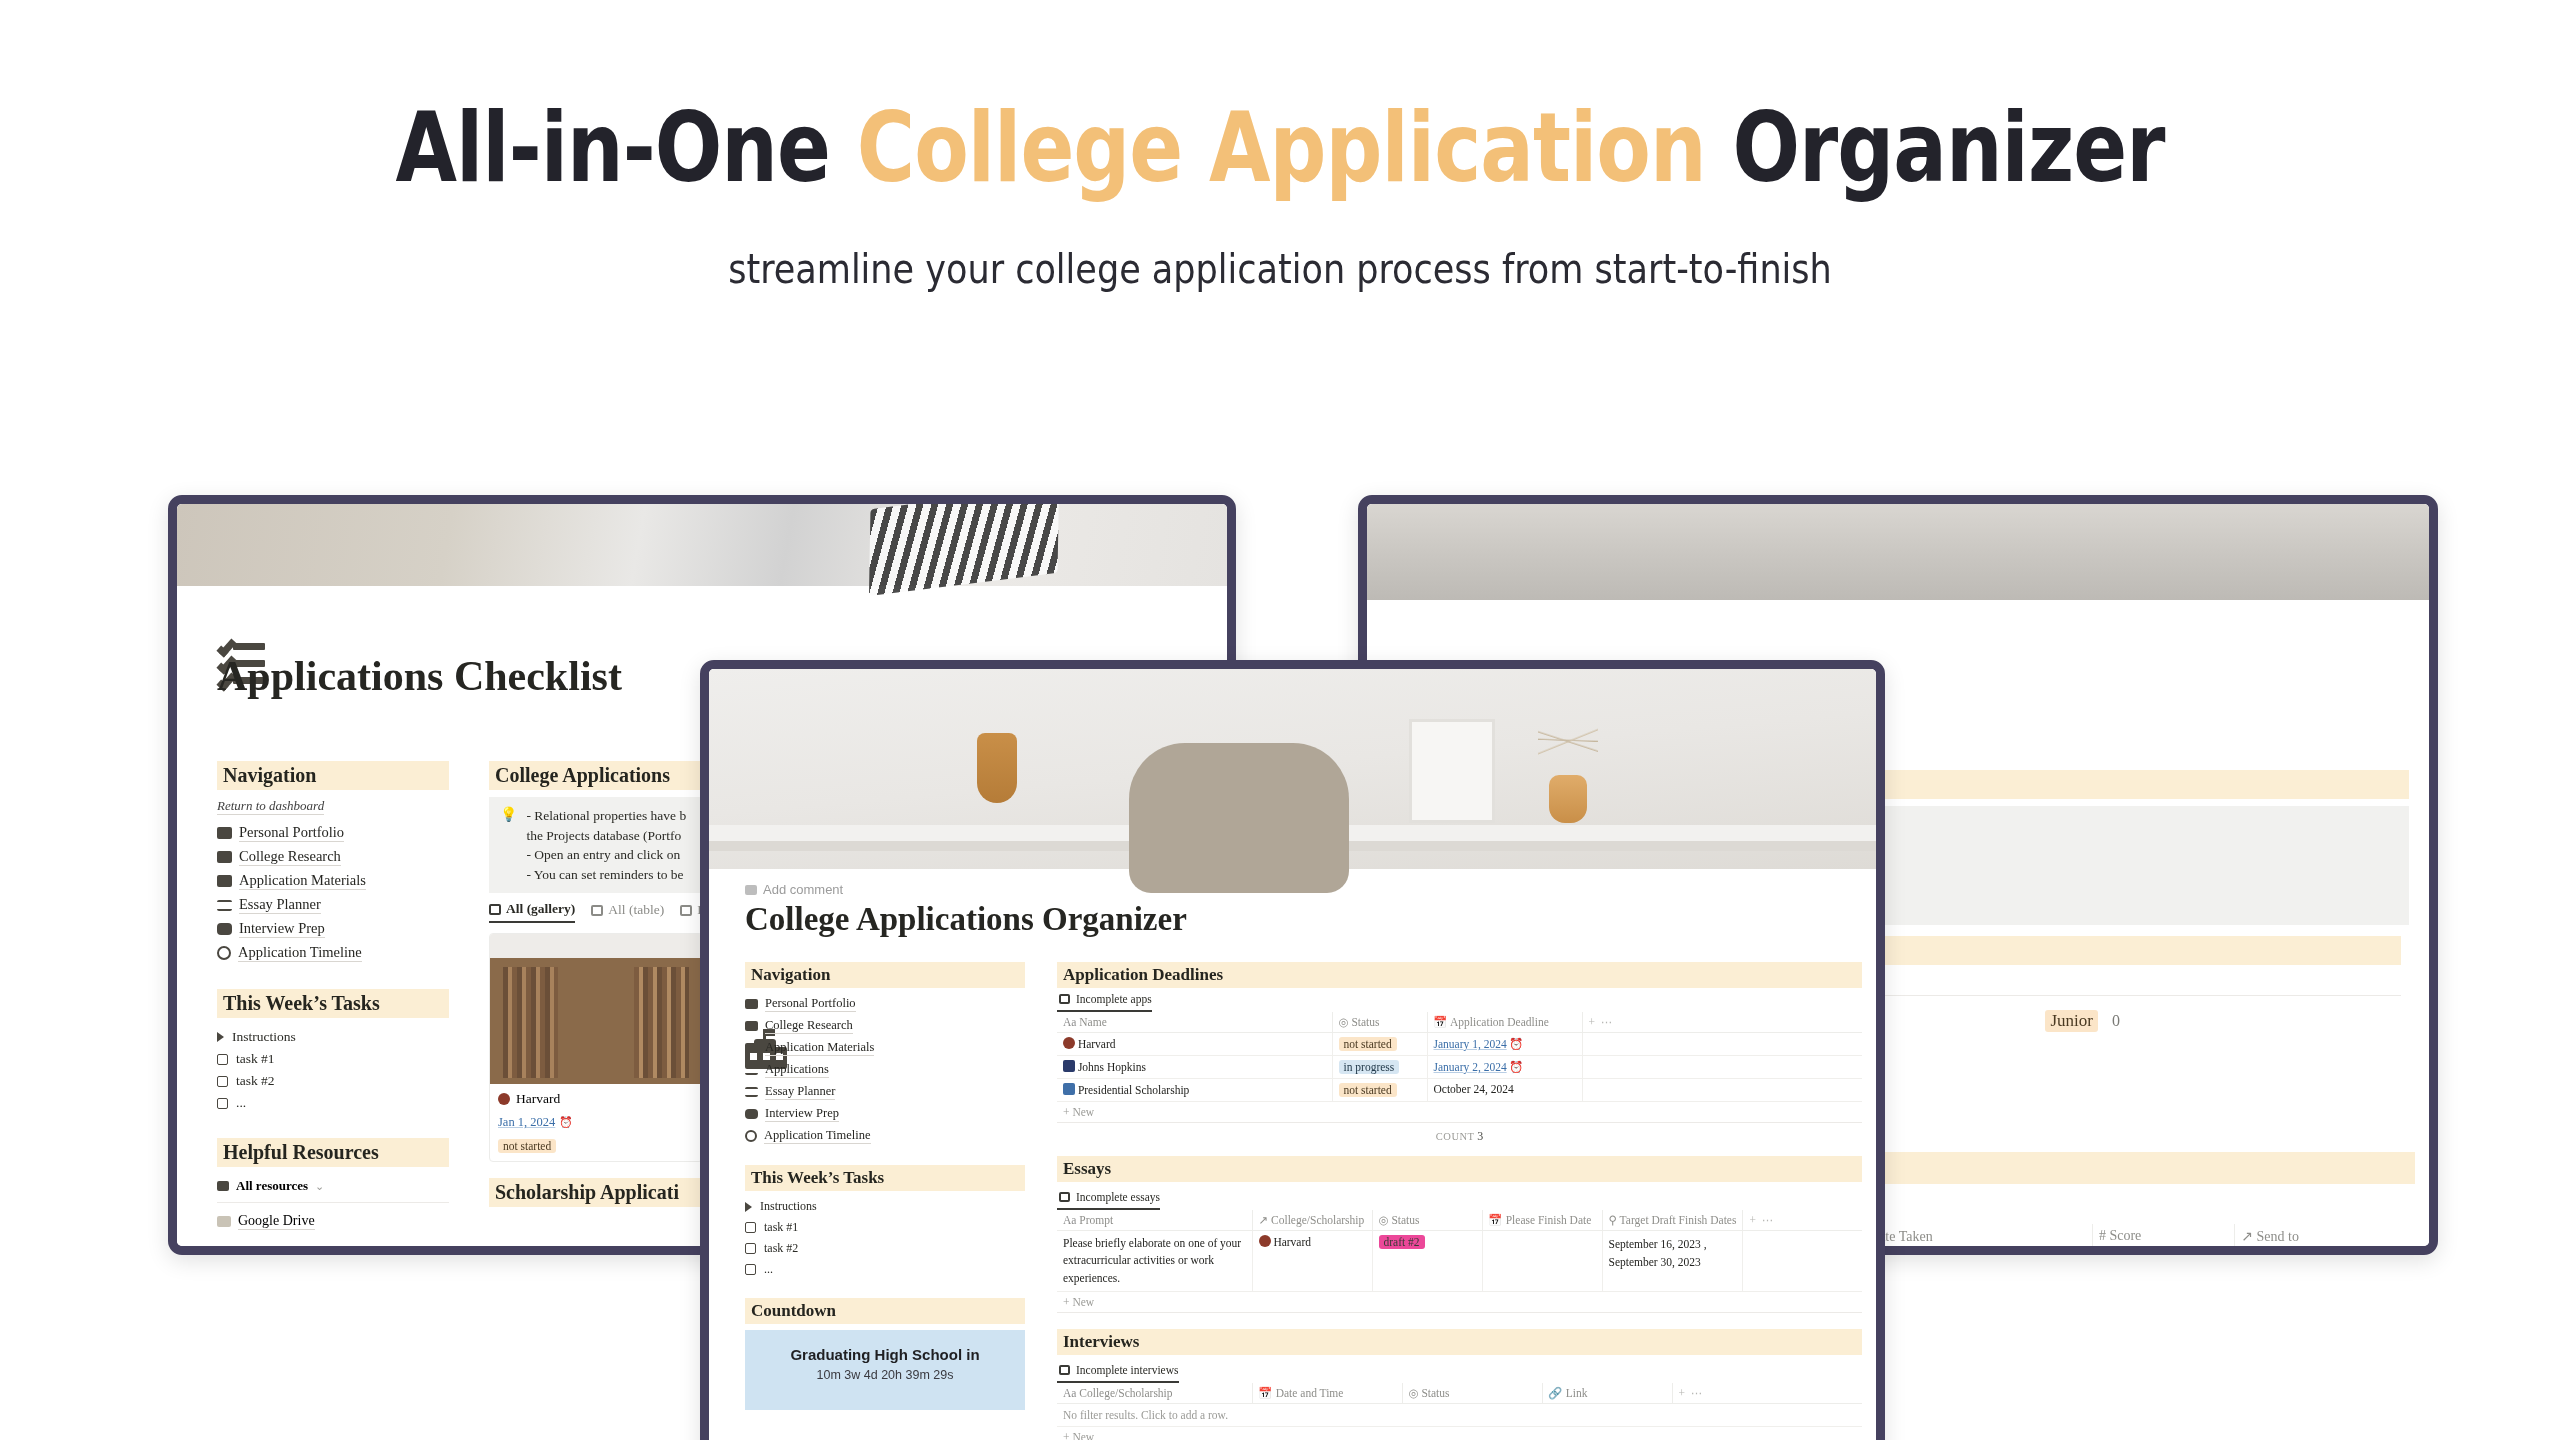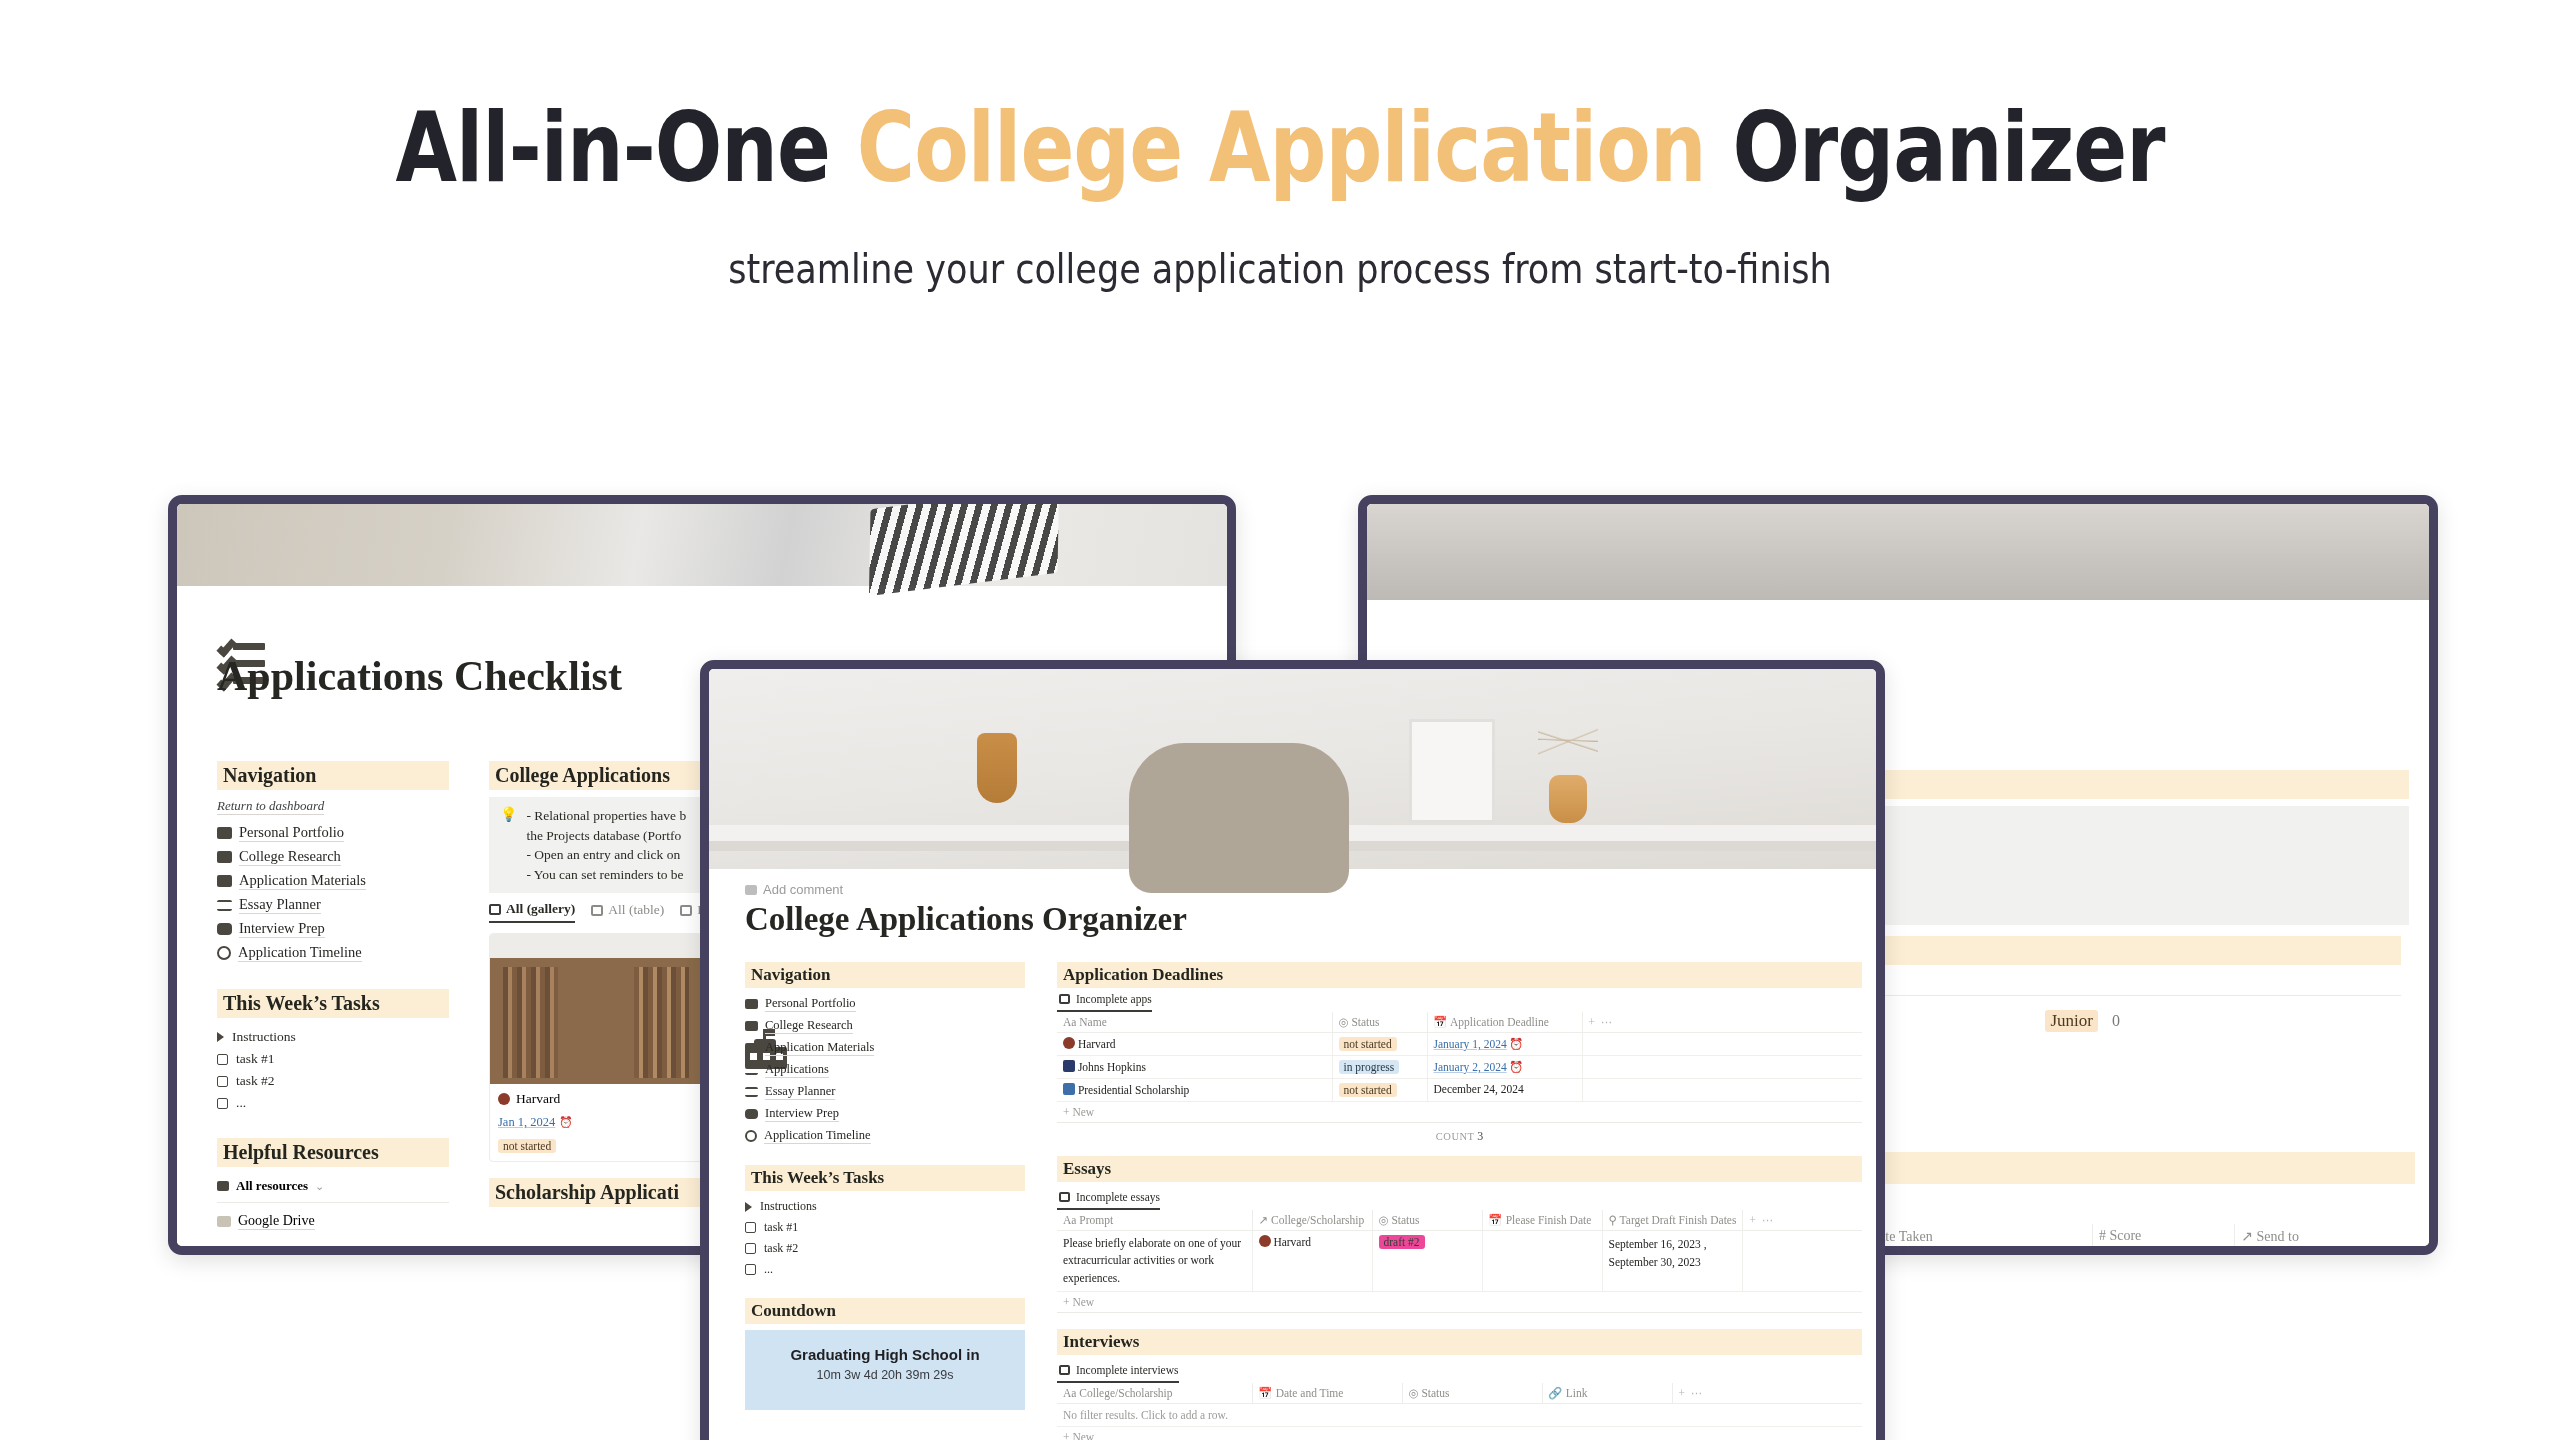--- a/index.html
+++ b/index.html
@@ -525,21 +525,21 @@
                 <span>Johns Hopkins</span></td>
             <td><span class="pill pill-blue">in progress</span></td>
             <td><span class="linkdate">January 2, 2024</span>
                 <span style="color:#3a6ea8;">⏰</span></td>
             <td></td>
           </tr>
           <tr>
             <td><span class="emojic" style="background:#3f6fa8;border-radius:2px;"></span>
                 <span>Presidential Scholarship</span></td>
             <td><span class="pill pill-orange">not started</span></td>
-            <td><span>December 24, 2024</span></td>
+            <td><span>October 24, 2024</span></td>
             <td></td>
           </tr>
         </tbody>
           </table>
         <div class="newrow" style="font-size:11.5px;">
           + <span>New</span></div>
         <div class="hr"></div>
         <div class="countrow" style="font-size:10.5px;">
           <span style="letter-spacing:.5px;">COUNT</span>
           <span style="font-size:12px;color:#4a4a46;">3</span>

